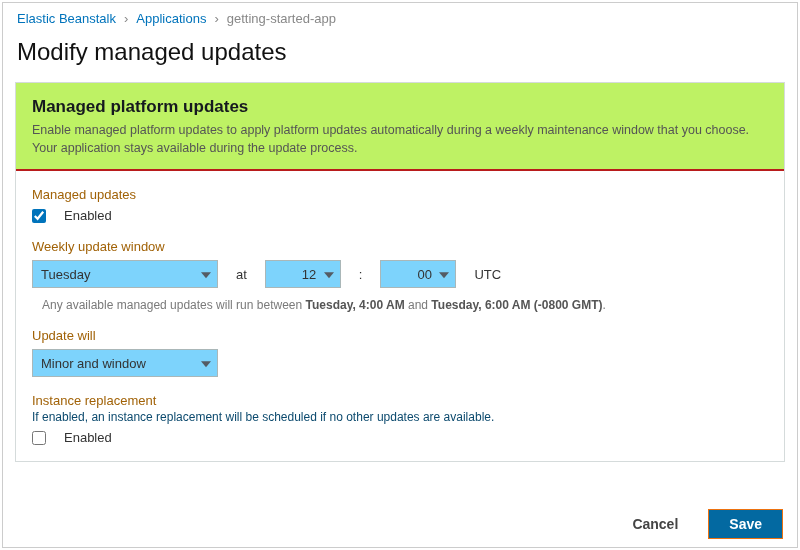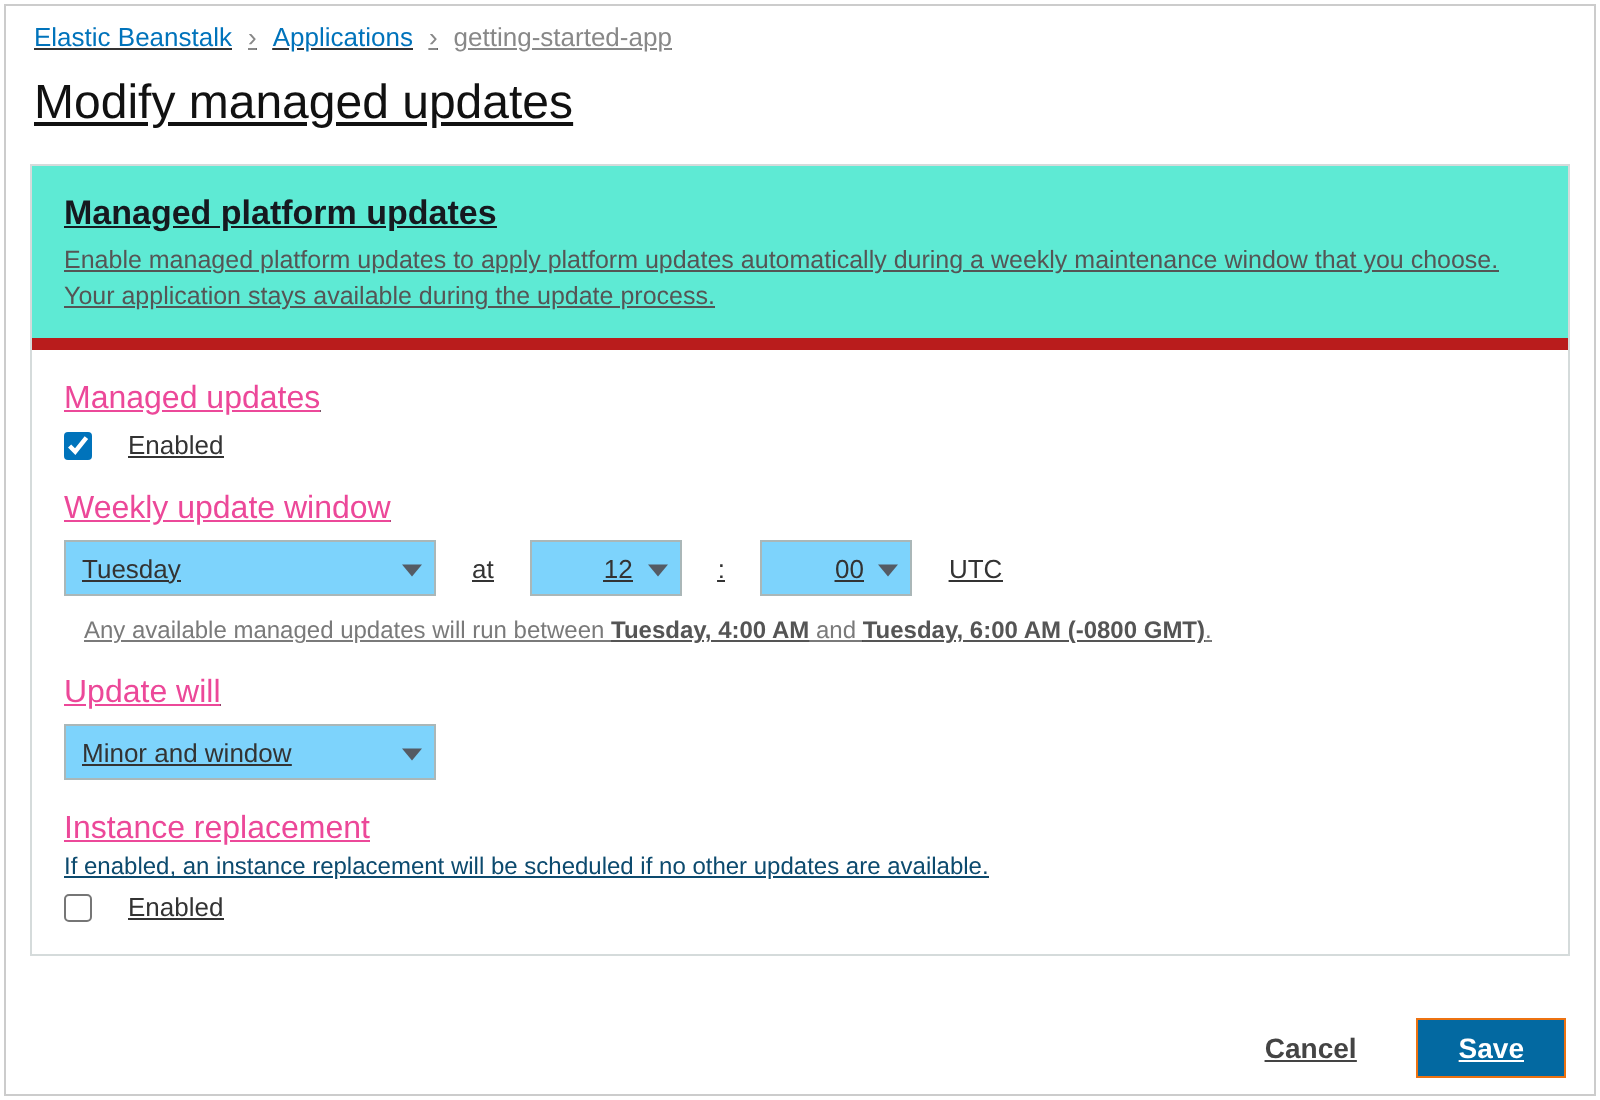--- a/index.html
+++ b/index.html
@@ -1,15 +1,15 @@
 <!DOCTYPE html>
 <html><head>
 <meta charset="utf-8">
 <style>
-  * { box-sizing: border-box; margin: 0; padding: 0; text-decoration: underline; }
+  * { box-sizing: border-box; margin: 0; padding: 0; }
   body {
     font-family: "Amazon Ember", "Helvetica Neue", Arial, sans-serif;
     font-size: 13px;
     color: #333;
     background: #fff;
     padding: 2px;
   }
   .frame {
     width: 796px;
     height: 546px;
@@ -41,42 +41,42 @@
     font-weight: 400;
     color: #111;
     padding: 6px 2px 16px 2px;
   }
   .panel {
     border: 1px solid #d5dbdb;
     background: #fff;
     margin-bottom: 14px;
   }
   .panel-header {
-    background: #5eead4;
-    border-bottom: 6px solid #b91c1c;
+    background: #bef264;
+    border-bottom: 2px solid #b91c1c;
     padding: 14px 16px 12px 16px;
   }
   .panel-header h2 {
     font-size: 17px;
     font-weight: 700;
     color: #16191f;
     margin-bottom: 4px;
   }
   .panel-header p {
     font-size: 12.5px;
     color: #555;
     line-height: 1.45;
   }
   .panel-body {
     padding: 16px 16px 10px 16px;
   }
   .field-block { margin-bottom: 16px; }
   .field-label {
-    font-size: 16px;
-    color: #ec4899;
+    font-size: 13px;
+    color: #a16207;
     margin-bottom: 6px;
     display: block;
   }
   .row { display: flex; align-items: center; gap: 18px; }
   input[type=checkbox] {
     width: 14px; height: 14px;
     accent-color: #0073bb;
     cursor: pointer;
   }
   .select {

